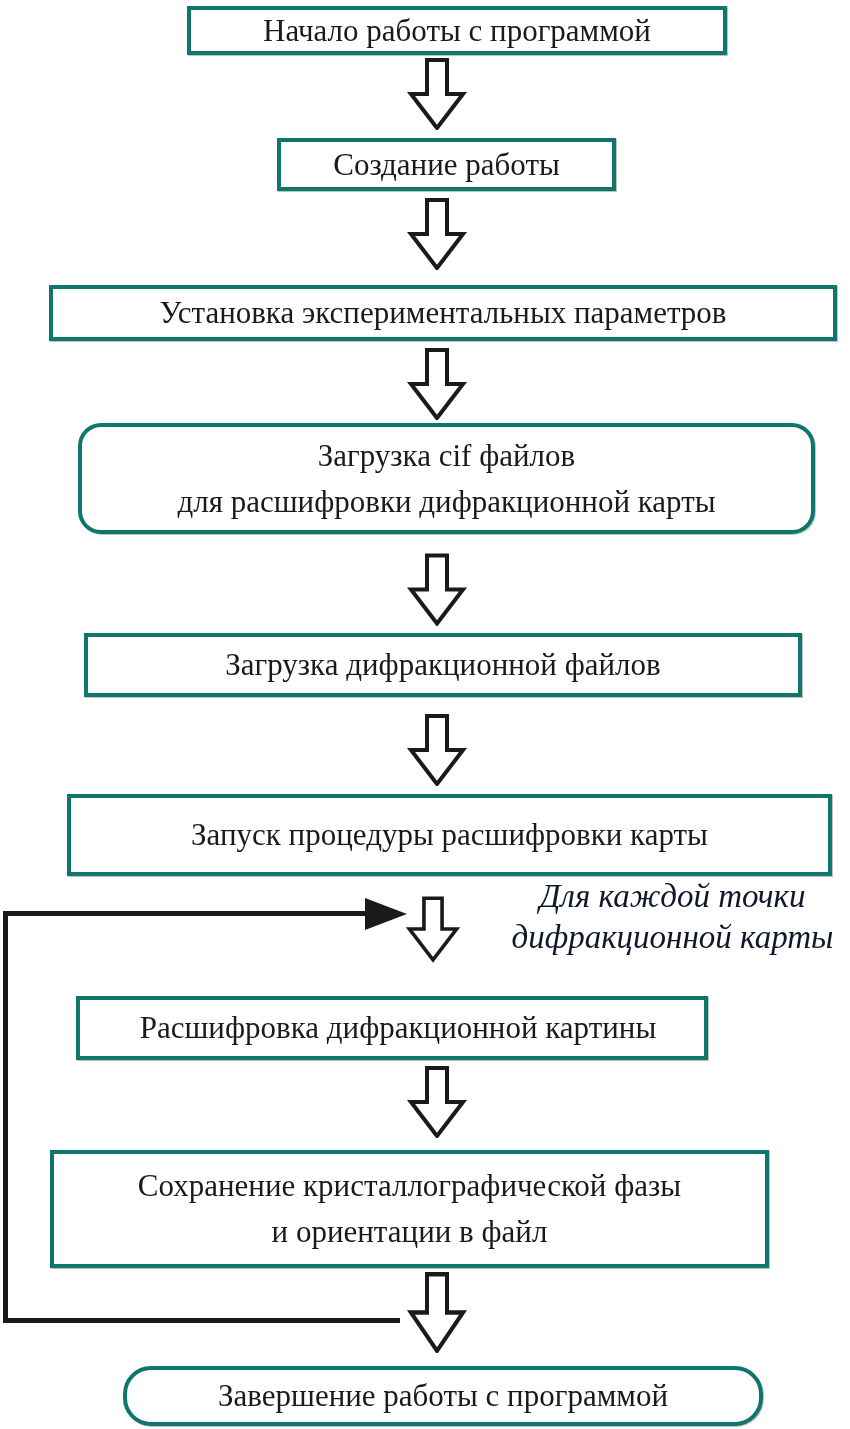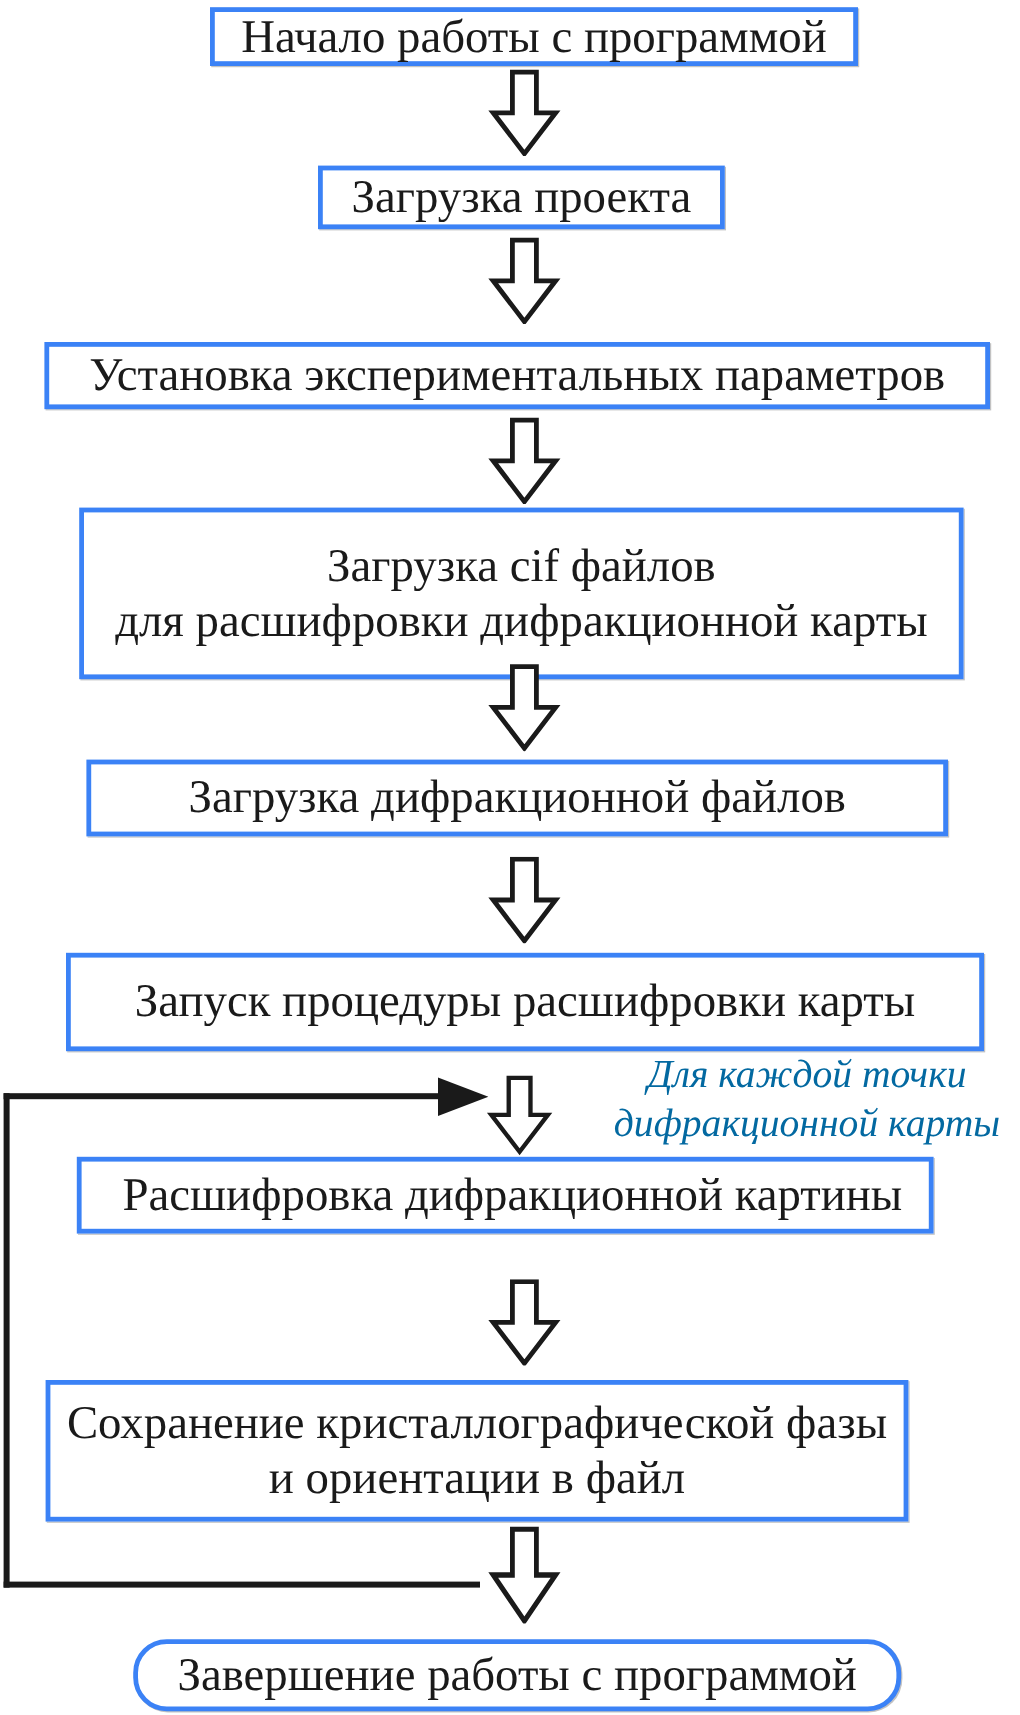--- a/index.html
+++ b/index.html
@@ -11,68 +11,69 @@
   #canvas {
     position: relative;
     width: 850px;
     height: 1429px;
     background: #ffffff;
     overflow: hidden;
   }
   .fc-box {
     position: absolute;
     box-sizing: border-box;
-    border: 4px solid #3b82f6;
+    border: 4px solid #0f766e;
     background: #ffffff;
     display: flex;
     align-items: center;
     justify-content: center;
     text-align: center;
     color: #1a1a1a;
-    font-size: 39px;
+    font-size: 31px;
     line-height: 46px;
     white-space: pre-line;
     box-shadow: 1px 1px 0 rgba(80,80,80,0.35);
+    margin-left: 12px;
   }
   .fc-arrow {
     position: absolute;
   }
   .loop-line {
     position: absolute;
     background: #1a1a1a;
   }
   .loop-label {
     position: absolute;
     font-style: italic;
     font-size: 33px;
     line-height: 41px;
-    color: #0369a1;
+    color: #0f172a;
     text-align: center;
     white-space: pre-line;
   }
 </style>
 </head>
 <body>
 
 <div id="canvas">
 
   <div class="fc-box" style="left:175px; top:6px; width:540px; height:49px;">Начало работы с программой</div>
 
-  <div class="fc-box" style="left:265px; top:138px; width:339px; height:53px;">Загрузка проекта</div>
+  <div class="fc-box" style="left:265px; top:138px; width:339px; height:53px;">Создание работы</div>
 
   <div class="fc-box" style="left:37px; top:285px; width:788px; height:56px;">Установка экспериментальных параметров</div>
 
-  <div class="fc-box" style="left:66px; top:423px; width:737px; height:143px;">Загрузка cif файлов
+  <div class="fc-box" style="left:66px; top:423px; width:737px; height:111px;border-radius:23px;">Загрузка cif файлов
 для расшифровки дифракционной карты</div>
 
   <div class="fc-box" style="left:72px; top:633px; width:718px; height:64px;">Загрузка дифракционной файлов</div>
 
   <div class="fc-box" style="left:55px; top:794px; width:765px; height:82px;">Запуск процедуры расшифровки карты</div>
 
-  <div class="fc-box" style="left:64px; top:964px; width:714px; height:64px;padding-left:12px;">Расшифровка дифракционной картины</div>
+  <div class="fc-box" style="left:64px; top:996px; width:632px; height:64px;padding-left:12px;">Расшифровка дифракционной картины</div>
 
   <div class="fc-box" style="left:38px; top:1150px; width:719px; height:118px;">Сохранение кристаллографической фазы
 и ориентации в файл</div>
 
   <div class="fc-box" style="left:111px; top:1366px; width:640px; height:60px;border-radius:28px;">Завершение работы с программой</div>
 
   <svg class="fc-arrow" style="left:405px; top:58px;" width="64" height="72" viewBox="0 0 64 72">
     <path d="M22,2 H42 V36 H58 L32,70 L6,36 H22 Z" fill="#ffffff" stroke="#1a1a1a" stroke-width="4" stroke-linejoin="miter"></path>
   </svg>
 

